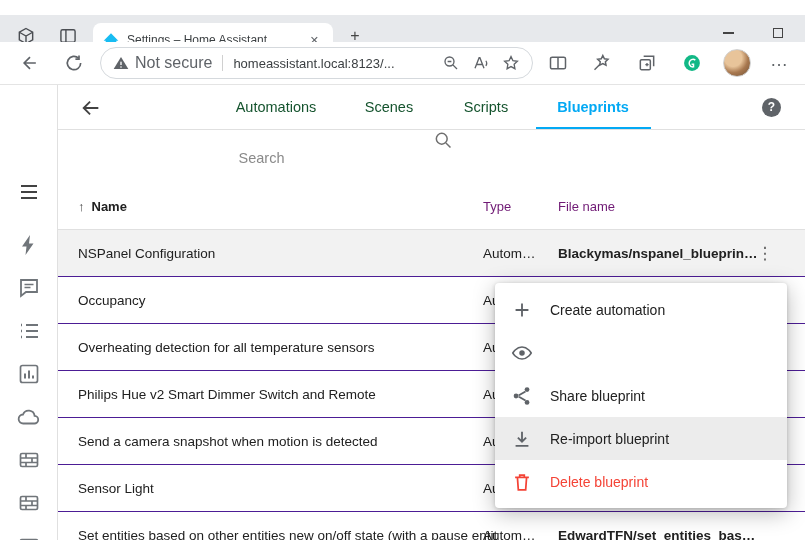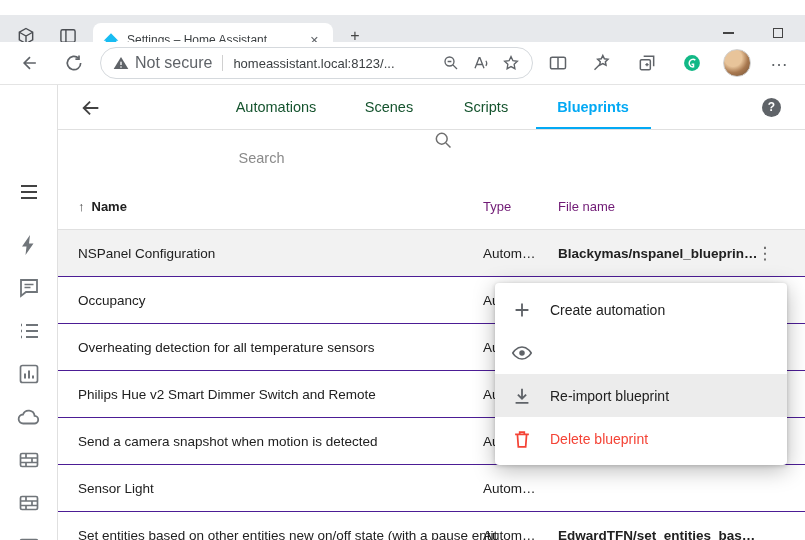--- a/index.html
+++ b/index.html
@@ -325,20 +325,31 @@
     <span>Create automation</span>
   </div>
   <div class="ctx-item">
     <span class="ctx-icon">
       <svg viewBox="0 0 24 24" fill="none" stroke="currentColor" stroke-width="1.8">
           <path d="M2 12s3.5-6.5 10-6.5S22 12 22 12s-3.5 6.5-10 6.5S2 12 2 12z"></path>
           <circle cx="12" cy="12" r="3" fill="currentColor" stroke="none"></circle>
         </svg>
     </span>
   </div>
+  <div class="ctx-item">
+    <span class="ctx-icon">
+      <svg viewBox="0 0 24 24" fill="currentColor">
+          <circle cx="17.5" cy="5" r="2.6"></circle>
+          <circle cx="5.5" cy="12" r="2.6"></circle>
+          <circle cx="17.5" cy="19" r="2.6"></circle>
+          <path d="M7.7 10.7l7.6-4.4 1 1.7-7.6 4.4zM7.7 13.3l7.6 4.4 1-1.7-7.6-4.4z"></path>
+        </svg>
+    </span>
+    <span>Share blueprint</span>
+  </div>
   <div class="ctx-item hovered">
     <span class="ctx-icon">
       <svg viewBox="0 0 24 24" fill="none" stroke="currentColor" stroke-width="2">
           <path d="M12 4v10M7.5 10.5L12 15l4.5-4.5M5 19.5h14"></path>
         </svg>
     </span>
     <span>Re-import blueprint</span>
   </div>
   <div class="ctx-item danger">
     <span class="ctx-icon">

